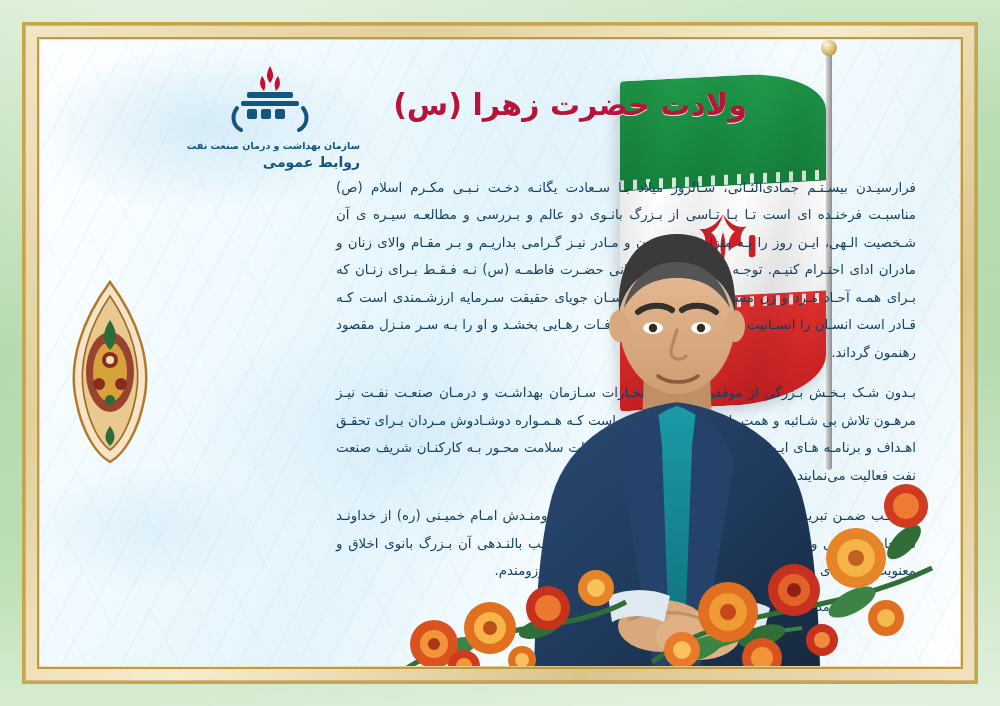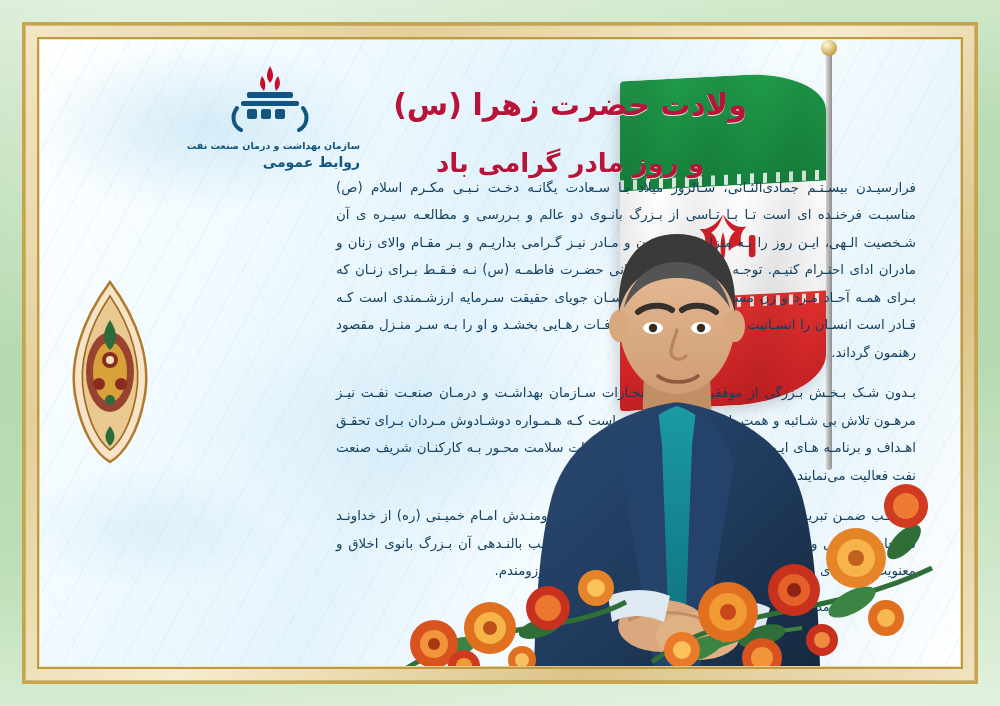--- a/index.html
+++ b/index.html
@@ -251,21 +251,20 @@
             <rect x="6" y="36" width="9" height="30" rx="4"></rect>
             <rect x="85" y="36" width="9" height="30" rx="4"></rect>
           </g>
         </svg>
         <div class="flag-shadow"></div>
       </div>
     </div>
 
     <div class="headline">
       <div class="l1">ولادت حضرت زهرا (س)</div>
-      <div class="l2">و روز مادر گرامی باد</div>
     </div>
 
     <div class="logo-block">
       <svg class="logo-mark" viewBox="0 0 86 72">
         <path d="M43 2 C38 11 40 15 43 19 C46 15 48 11 43 2 Z" fill="#c8102e"></path>
         <path d="M35 12 C31 20 34 24 37 27 C39 22 39 17 35 12 Z" fill="#c8102e"></path>
         <path d="M51 12 C55 20 52 24 49 27 C47 22 47 17 51 12 Z" fill="#c8102e"></path>
         <rect x="20" y="28" width="46" height="6" rx="2" fill="#12557e"></rect>
         <rect x="14" y="37" width="58" height="5" rx="2" fill="#12557e"></rect>
         <rect x="20" y="45" width="10" height="10" rx="2" fill="#12557e"></rect>

